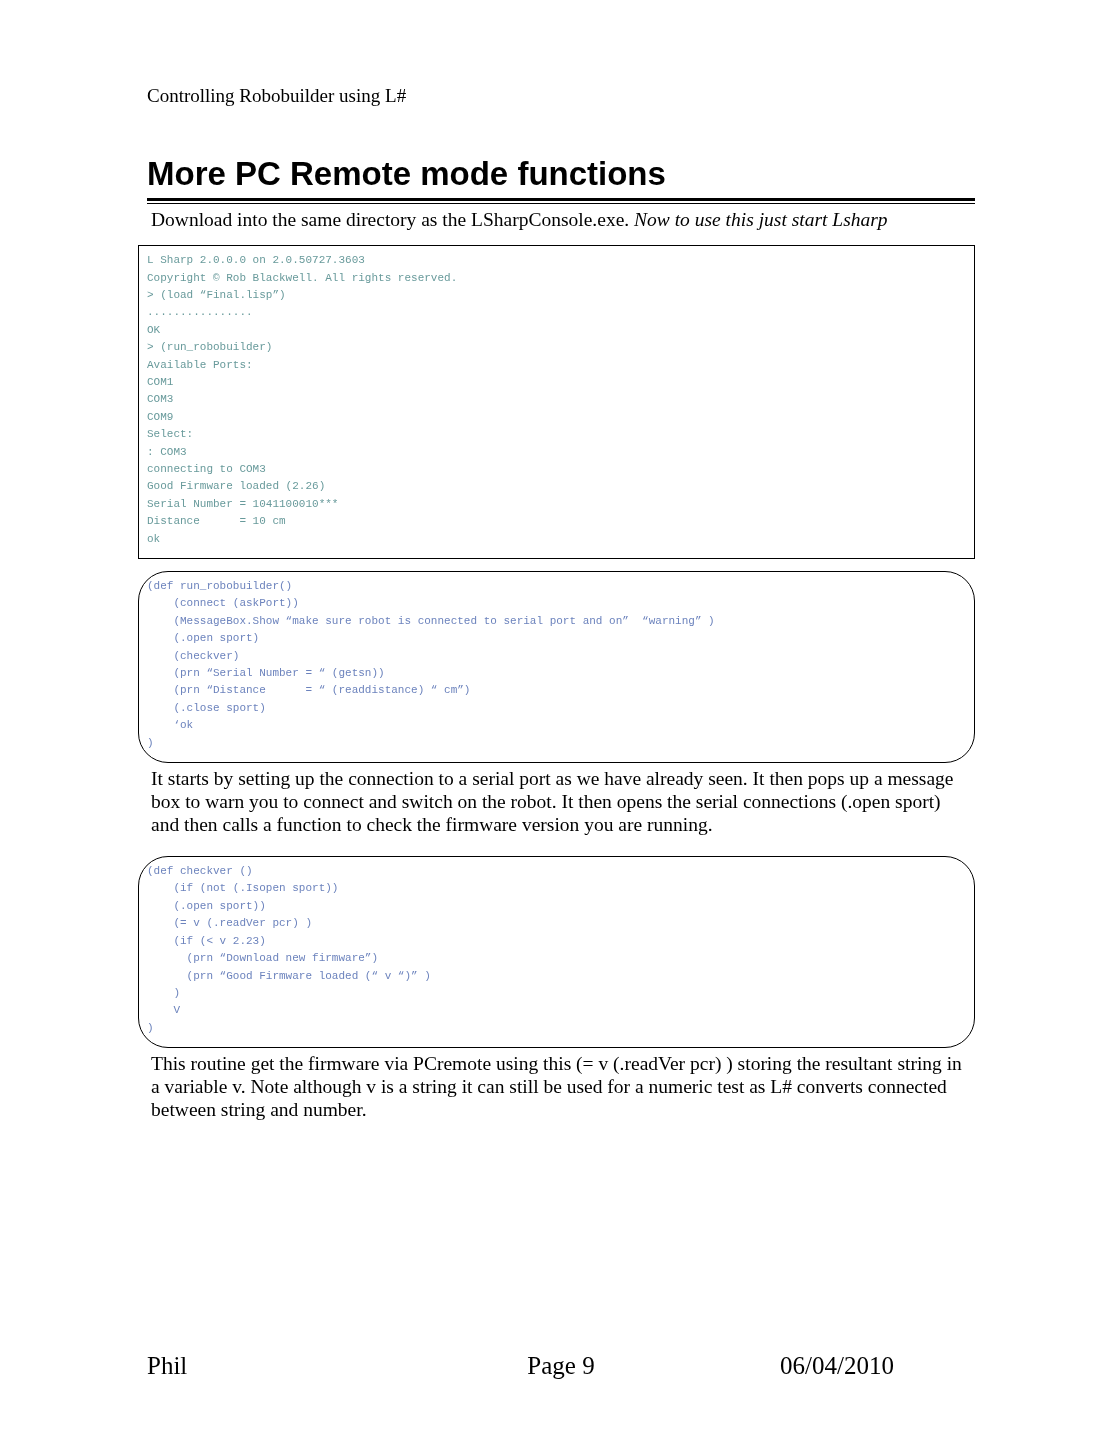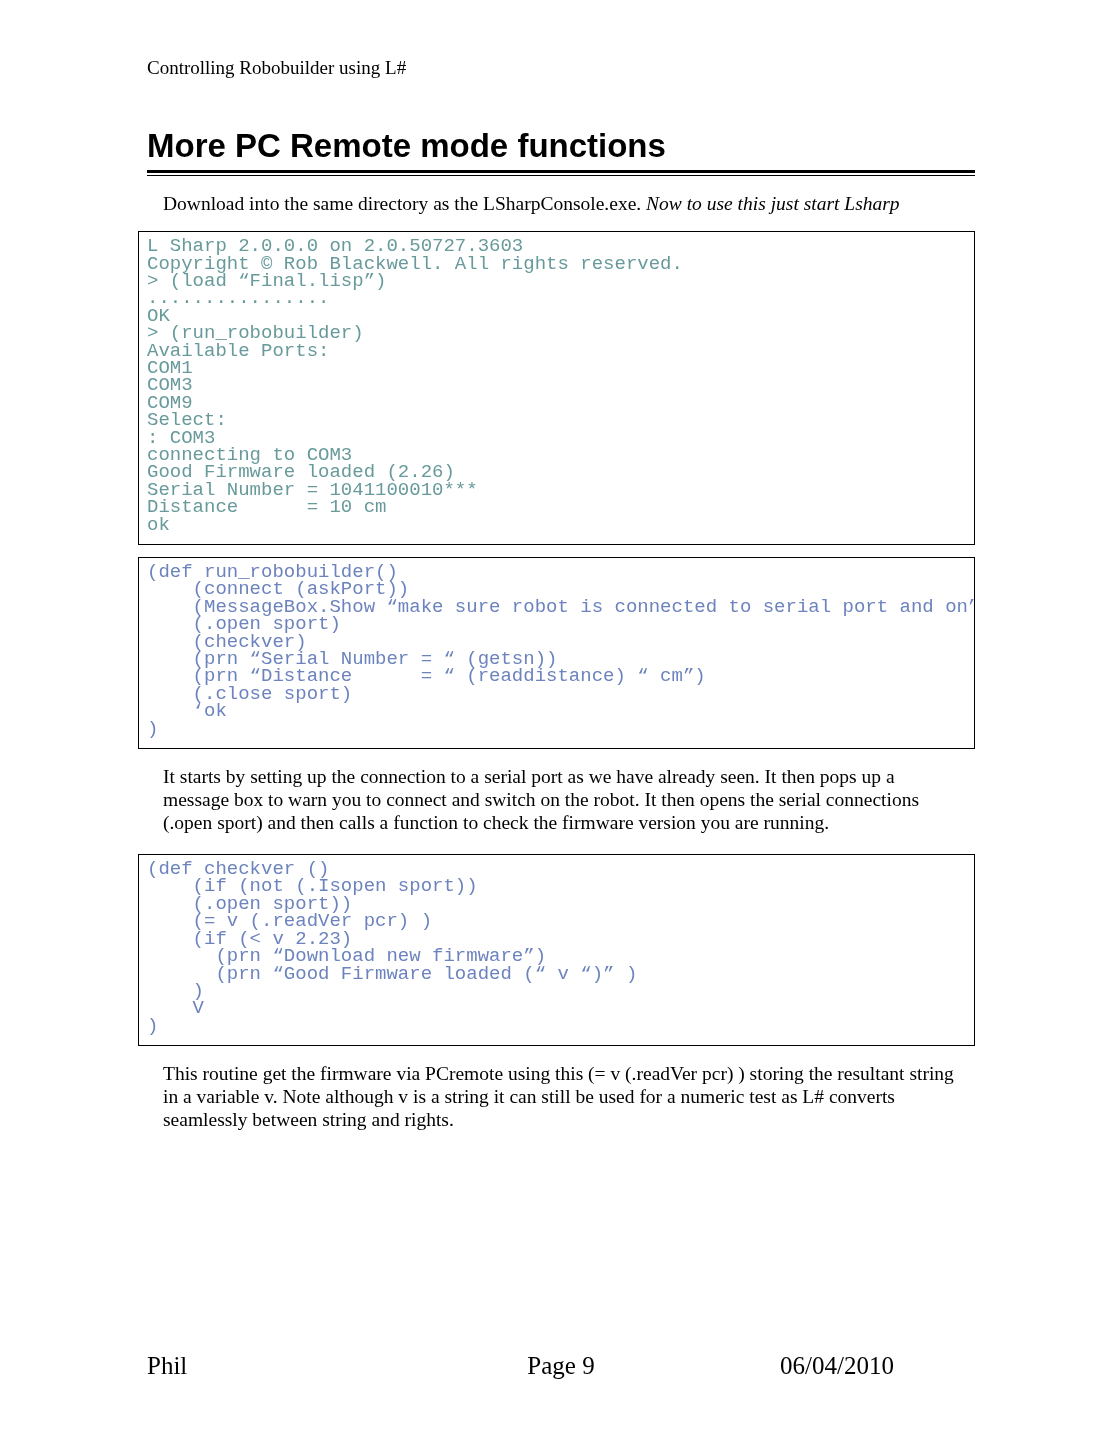--- a/index.html
+++ b/index.html
@@ -12,58 +12,58 @@
     font-family: "Liberation Serif", serif;
     color: #000;
     overflow: hidden;
     box-sizing: border-box;
   }
   .content {
     position: relative;
     padding: 0 138px 0 147px;
   }
   .running-header {
-    margin-top: 57px;
+    margin-top: 85px;
     font-size: 19px;
     line-height: 1.2;
   }
   .title {
     margin: 48px 0 0 0;
     font-family: "Liberation Sans", sans-serif;
     font-weight: bold;
     font-size: 33px;
     line-height: 1.1;
     letter-spacing: 0;
   }
   .title-rule { margin-top: 6px; }
   .title-rule .thick { height: 3px; background: #000; }
   .title-rule .thin { height: 1px; background: #000; margin-top: 2px; }
   p.body-text {
     font-size: 19.5px;
     line-height: 1.18;
-    margin: 16px;
+    margin: 4px;
   }
   .p1 { margin-top: 42px; }
   .p2 { margin-top: 26px; }
   .p3 { margin-top: 36px; }
   .p4 { margin-top: 40px; }
   .codebox {
     box-sizing: border-box;
     border: 1px solid #000;
     margin: 0 0 0 -9px;
     width: calc(100% + 9px);
     padding: 6px 8px 10px 8px;
     font-family: "Liberation Mono", "DejaVu Sans Mono", monospace;
-    font-size: 19px;
+    font-size: 11px;
     line-height: 17.4px;
     white-space: pre;
     overflow: hidden;
   }
   .codebox.teal { color: #689a9b; margin-top: 14px; }
-  .codebox.blue { color: #6c83bd; }
+  .codebox.blue { color: #6c83bd; border-radius: 30px; }
   .code2 { margin-top: 12px; }
   .code3 { margin-top: 20px; }
   .footer {
     position: absolute;
     left: 147px;
     right: 138px;
     top: 1352px;
     display: flex;
     font-size: 25px;
   }
@@ -125,21 +125,21 @@
     (if (not (.Isopen sport))
     (.open sport))
     (= v (.readVer pcr) )
     (if (&lt; v 2.23)
       (prn “Download new firmware”)
       (prn “Good Firmware loaded (“ v “)” )
     )
     V
 )</pre>
 
-    <p class="body-text p4">This routine get the firmware via PCremote using this (= v (.readVer pcr) ) storing the resultant string in a variable v. Note although v is a string it can still be used for a numeric test as L# converts seamlessly between string and rights.</p>
+    <p class="body-text p4">This routine get the firmware via PCremote using this (= v (.readVer pcr) ) storing the resultant string in a variable v. Note although v is a string it can still be used for a numeric test as L# converts connected between string and number.</p>
 
   </div>
 
   <div class="footer">
     <span class="f-left">Phil</span>
     <span class="f-center">Page 9</span>
     <span class="f-right">06/04/2010</span>
   </div>
 </div>
 

